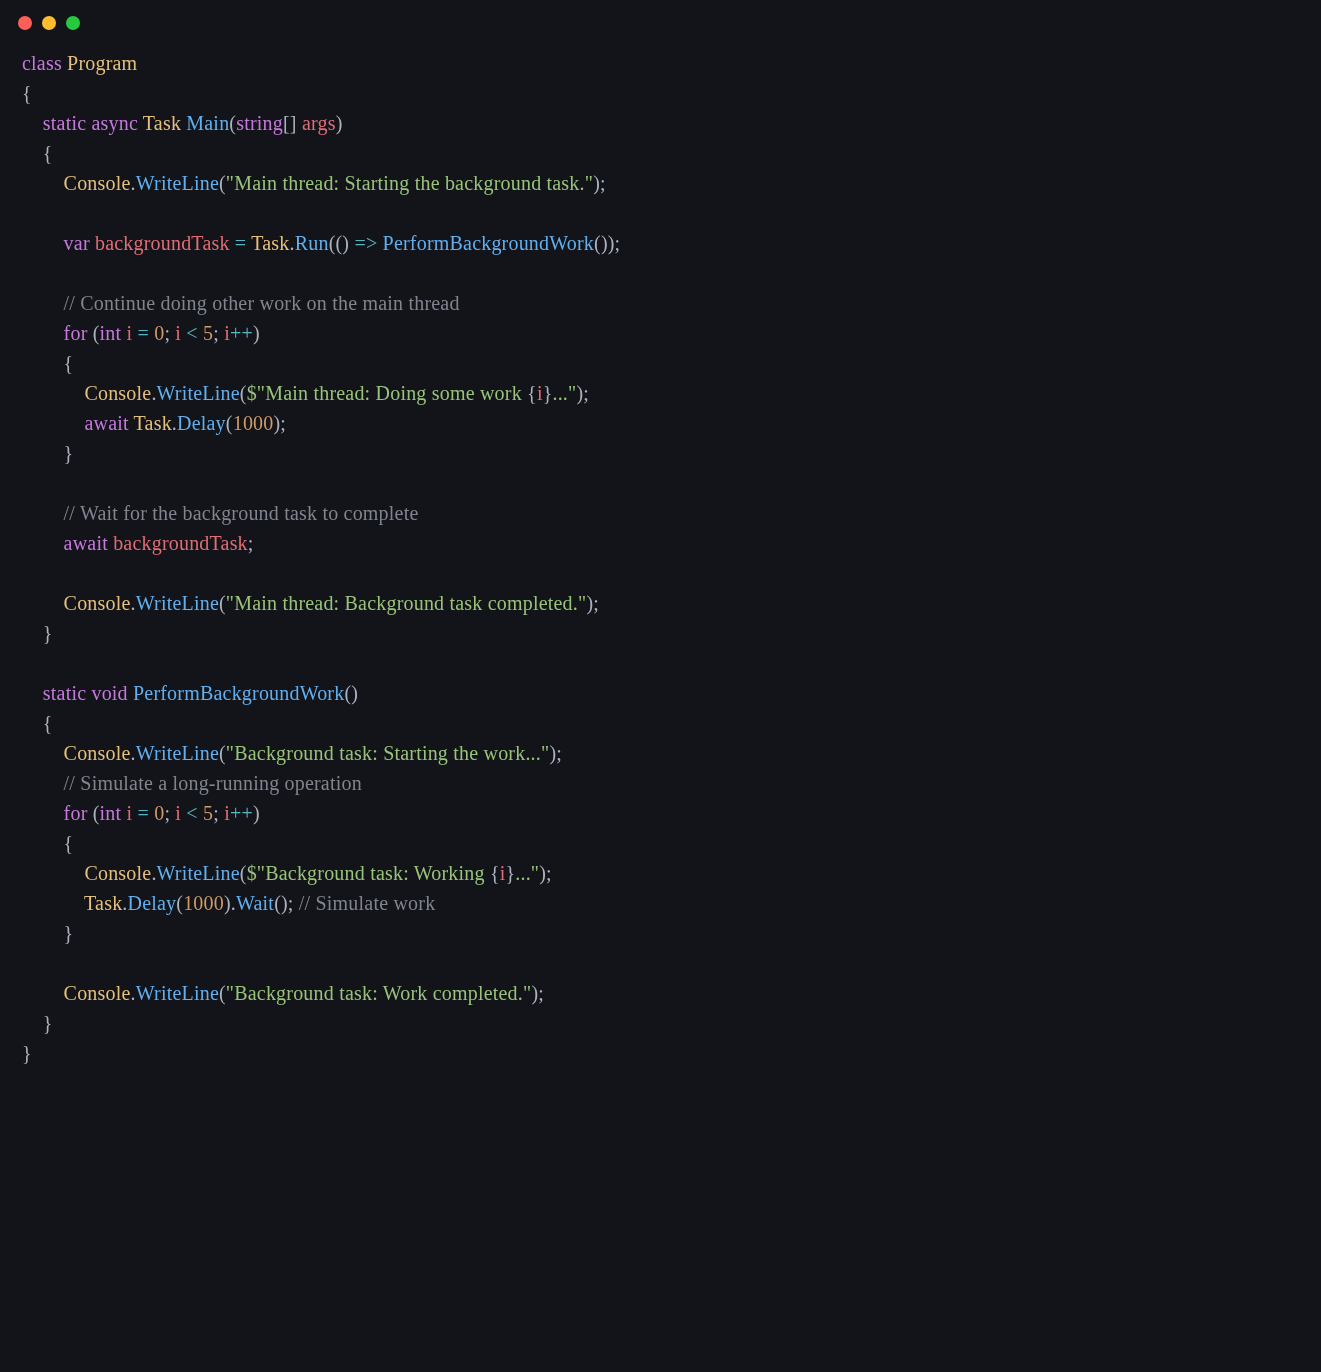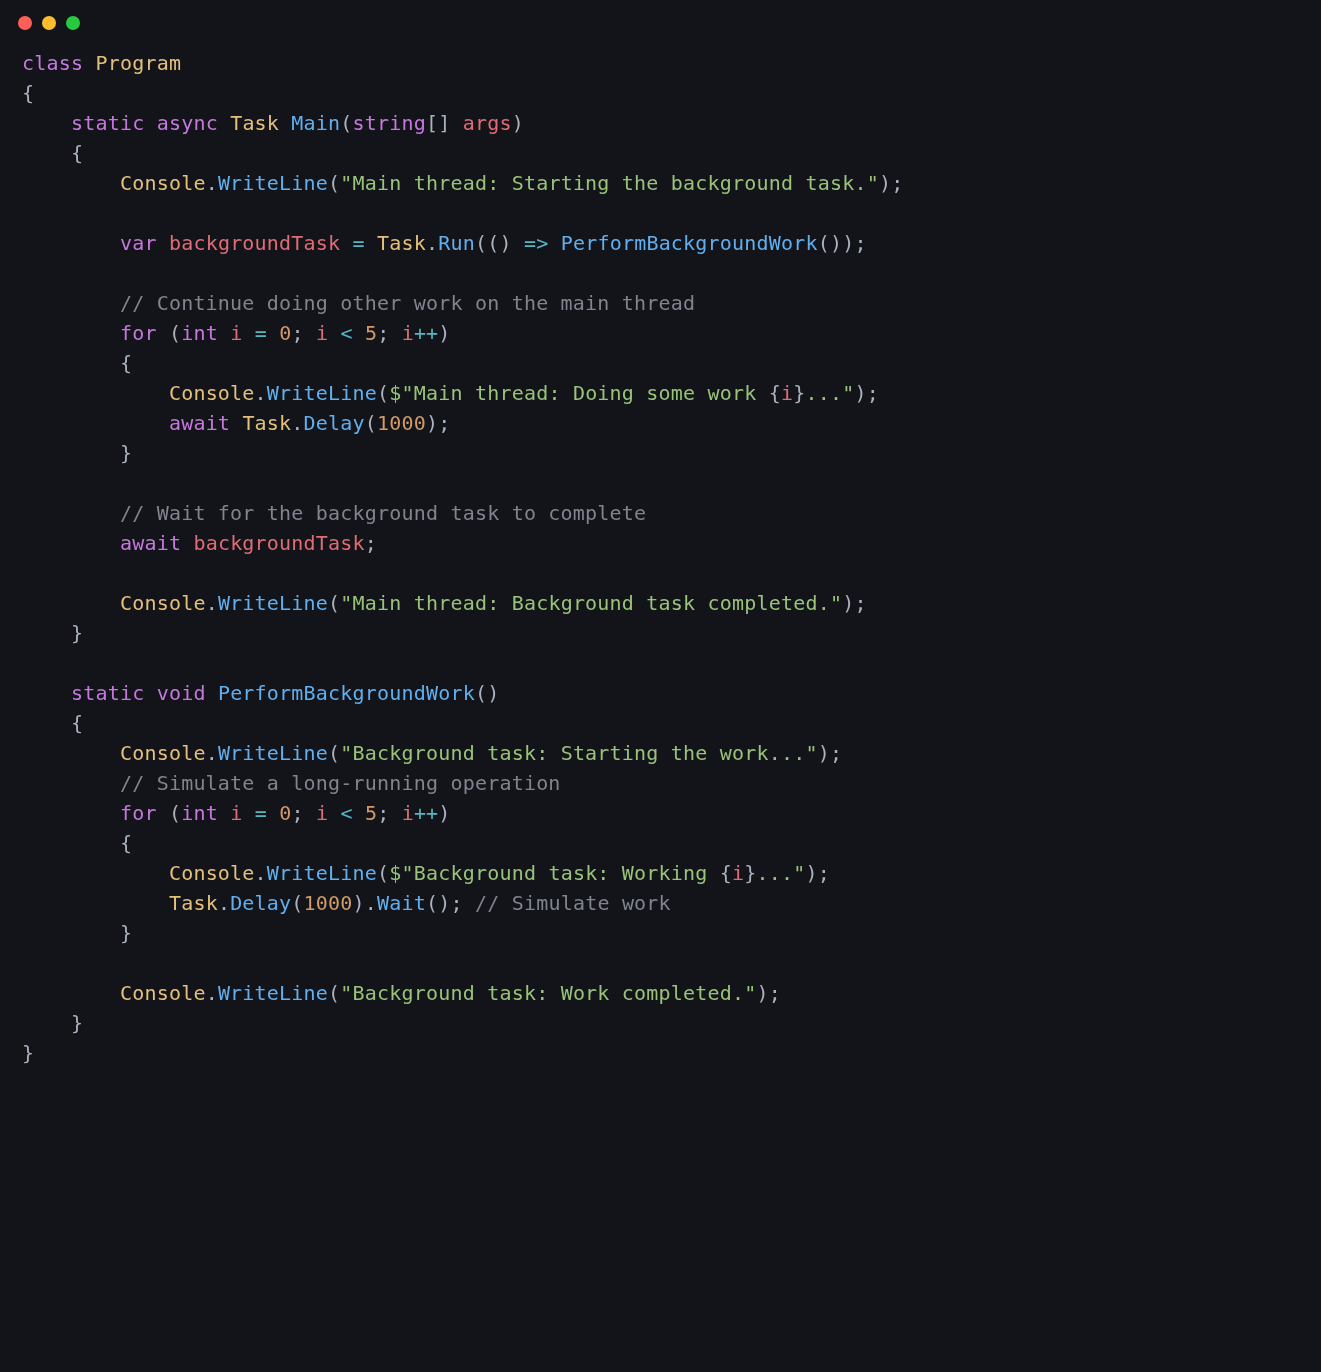--- a/index.html
+++ b/index.html
@@ -29,20 +29,21 @@
   }
   .dot-red { background: #ff5f56; }
   .dot-yellow { background: #ffbd2e; }
   .dot-green { background: #27c93f; }
 
   .code {
     padding: 10px 6px 30px 22px;
     white-space: pre;
     color: #c8ccd4;
     letter-spacing: 0.2px;
+    font-family: Liberation Serif, serif;
   }
 
   .kw  { color: #c678dd; }   
   .typ { color: #e5c07b; }   
   .mtd { color: #61afef; }   
   .var { color: #e06c75; }   
   .str { color: #98c379; }   
   .num { color: #d19a66; }   
   .cmt { color: #7f848e; }   
   .pun { color: #abb2bf; }   

